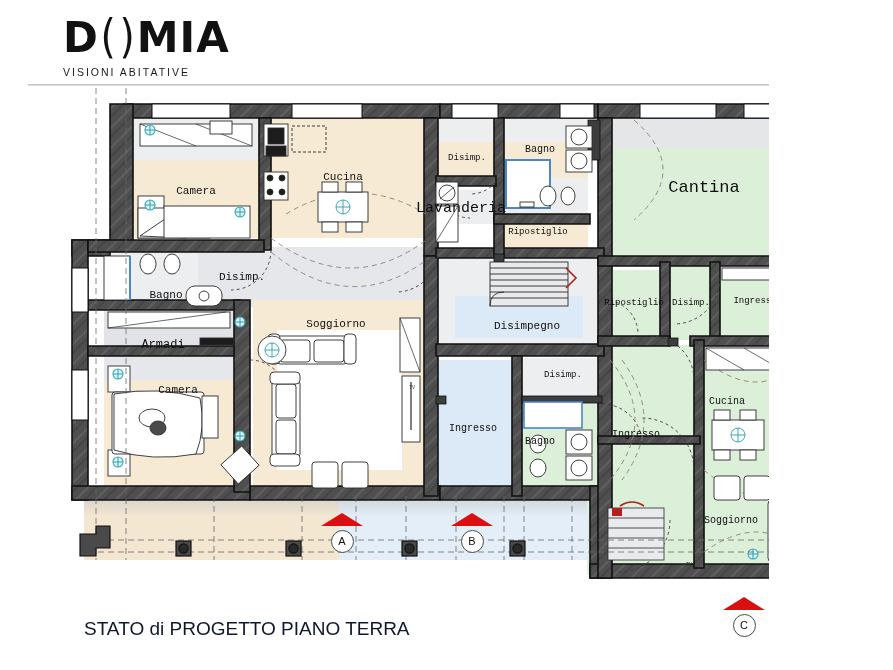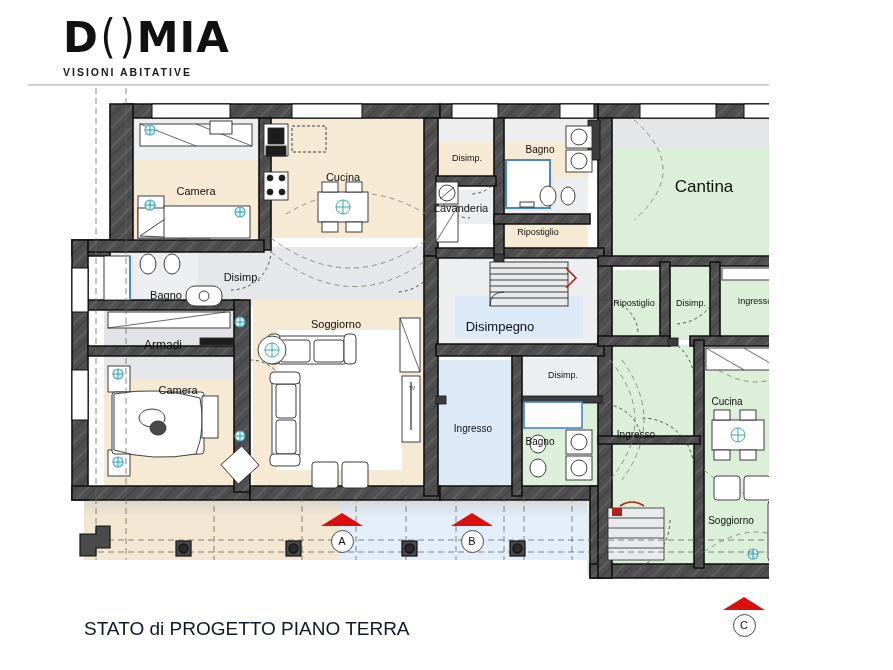--- a/index.html
+++ b/index.html
@@ -27,21 +27,21 @@
   }
   #logo-word .paren {
     display: inline-block;
     font-weight: normal;
     font-size: 46px;
     transform: scaleX(0.85);
   }
   #logo-sub {
     font-family: "Liberation Sans", sans-serif;
     font-size: 10.5px;
-    font-weight: bold;
+    font-weight: normal;
     letter-spacing: 2.0px;
     color: #1a1a1a;
     margin-top: 6px;
     white-space: nowrap;
   }
   #header-rule {
     position: absolute; left: 28px; top: 84px;
     width: 840px; height: 2px;
     background: linear-gradient(180deg,#b9b9b9 0%, #e8e8e8 100%);
   }
@@ -54,21 +54,21 @@
     position: absolute; left: 84px; top: 618px;
     font-family: "Liberation Sans", sans-serif;
     font-size: 19px;
     color: #0f172a;
     white-space: nowrap;
   }
 
   
   .rlabel {
     position: absolute;
-    font-family: Liberation Sans, sans-serif;
+    font-family: Liberation Mono, monospace;
     color: #0f0f0f;
     white-space: nowrap;
     transform: translate(-50%, -50%);
     pointer-events: none;
   }
 
   
   .smark { position: absolute; transform: translateX(-50%); }
   .smark .tri {
     width: 0; height: 0;
@@ -482,23 +482,23 @@
   <div id="room-labels">
     <div class="rlabel" style="left:196px; top:191px; font-size:11px;">Camera</div>
     <div class="rlabel" style="left:343px; top:177px; font-size:11px;">Cucina</div>
     <div class="rlabel" style="left:242px; top:277px; font-size:11px;">Disimp.</div>
     <div class="rlabel" style="left:166px; top:295px; font-size:11px;">Bagno</div>
     <div class="rlabel" style="left:163px; top:345px; font-size:12px;">Armadi</div>
     <div class="rlabel" style="left:178px; top:390px; font-size:11px;">Camera</div>
     <div class="rlabel" style="left:336px; top:324px; font-size:11px;">Soggiorno</div>
     <div class="rlabel" style="left:467px; top:158px; font-size:9px;">Disimp.</div>
     <div class="rlabel" style="left:540px; top:149px; font-size:10px;">Bagno</div>
-    <div class="rlabel" style="left:461px; top:208px; font-size:11px;">Lavanderia</div>
+    <div class="rlabel" style="left:461px; top:208px; font-size:15px;">Lavanderia</div>
     <div class="rlabel" style="left:538px; top:232px; font-size:9px;">Ripostiglio</div>
-    <div class="rlabel" style="left:494px; top:326px; font-size:13px;padding-left:12px;">Disimpegno</div>
+    <div class="rlabel" style="left:521px; top:326px; font-size:11px;padding-left:12px;">Disimpegno</div>
     <div class="rlabel" style="left:563px; top:375px; font-size:9px;">Disimp.</div>
     <div class="rlabel" style="left:473px; top:428px; font-size:10px;">Ingresso</div>
     <div class="rlabel" style="left:540px; top:441px; font-size:10px;">Bagno</div>
     <div class="rlabel" style="left:704px; top:187px; font-size:17px;">Cantina</div>
     <div class="rlabel" style="left:634px; top:303px; font-size:9px;">Ripostiglio</div>
     <div class="rlabel" style="left:691px; top:303px; font-size:9px;">Disimp.</div>
     <div class="rlabel" style="left:755px; top:301px; font-size:9px;">Ingresso</div>
     <div class="rlabel" style="left:636px; top:434px; font-size:10px;">Ingresso</div>
     <div class="rlabel" style="left:727px; top:401px; font-size:10px;">Cucina</div>
     <div class="rlabel" style="left:731px; top:520px; font-size:10px;">Soggiorno</div>

